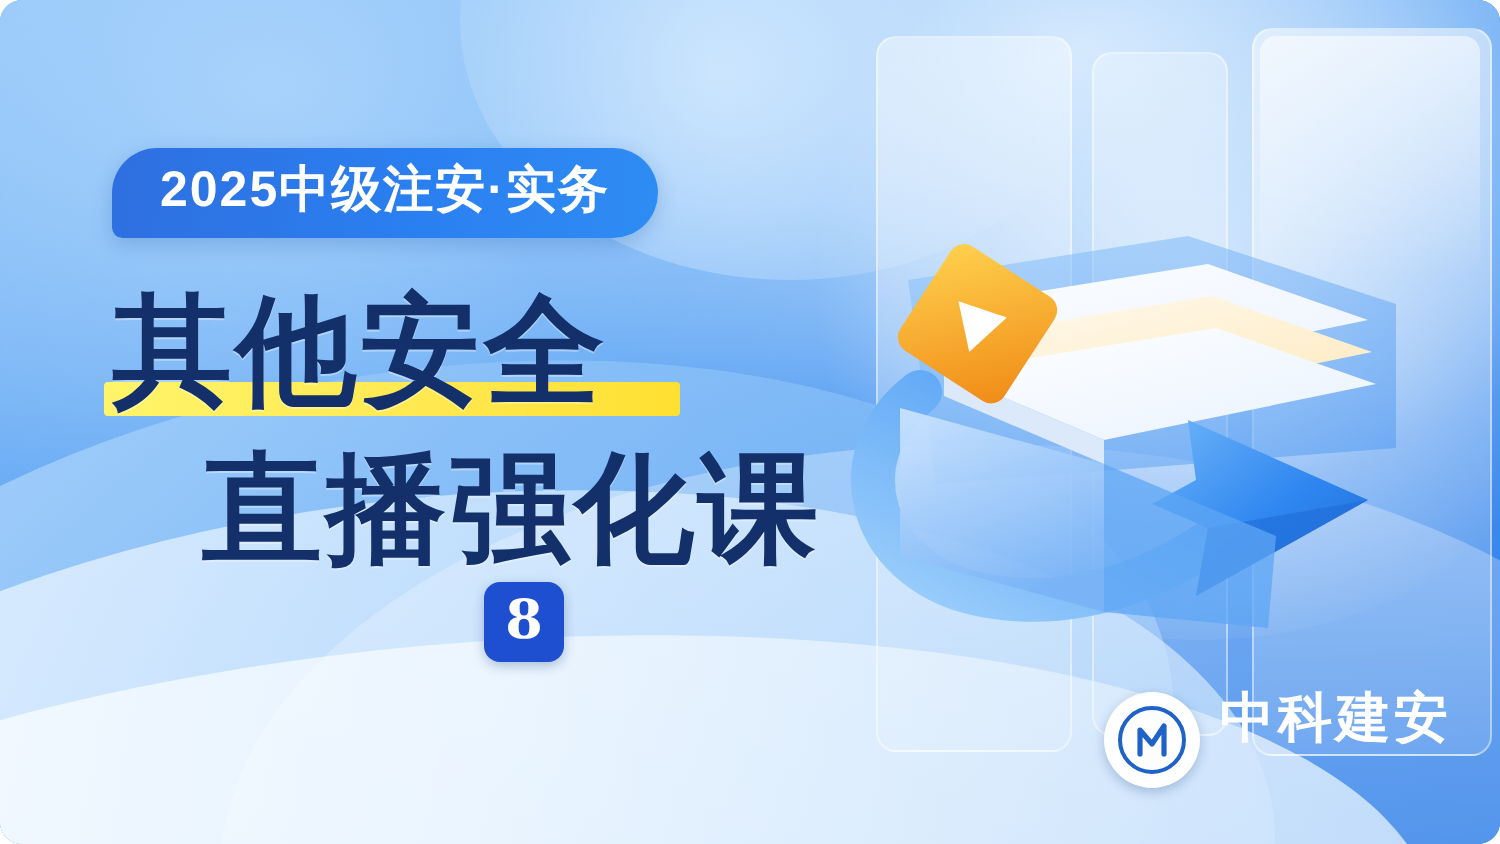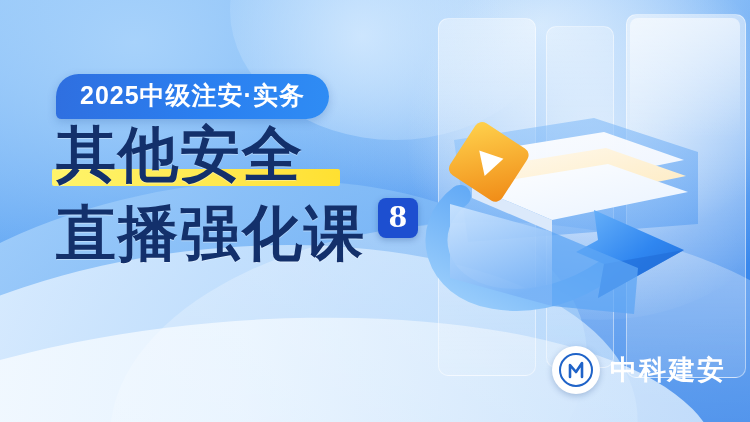--- a/index.html
+++ b/index.html
@@ -7,20 +7,21 @@
     padding: 0;
     background: #ffffff;
   }
   #banner {
     position: relative;
     width: 750px;
     height: 422px;
     overflow: hidden;
     font-family: "Liberation Sans", sans-serif;
     background: linear-gradient(135deg, #5ea8f6 0%, #3c8ef0 35%, #2f7fe8 60%, #2f7fe8 100%);
+    border-radius: 11px;
   }
 
   
   .bg-base {
     position: absolute;
     inset: 0;
     background:
       radial-gradient(ellipse 600px 420px at 18% 10%, #a7d2fb 0%, rgba(167,210,251,0) 62%),
       radial-gradient(ellipse 520px 380px at 72% 6%, #cfe6fd 0%, rgba(207,230,253,0) 60%),
       linear-gradient(160deg, #8fc3f8 0%, #5ea4f3 38%, #3d8bee 70%, #2f7fe8 100%);
@@ -142,20 +143,21 @@
     background: linear-gradient(95deg, #2f6fe0 0%, #2a7ff0 55%, #2f8cf4 100%);
     color: #ffffff;
     font-size: 25px;
     font-weight: bold;
     letter-spacing: 1px;
     line-height: 1;
     box-shadow: 0 3px 10px rgba(20,70,150,.22);
     white-space: nowrap;
   }
   .headline {
+    margin-top: 22px;
     position: relative;
   }
   .hl-row {
     position: relative;
     display: block;
     line-height: 1.18;
     white-space: nowrap;
   }
   .hl-text {
     position: relative;
@@ -173,21 +175,22 @@
     left: -4px;
     bottom: 4px;
     width: 288px;
     height: 17px;
     background: linear-gradient(90deg, #fff46a 0%, #ffe84e 60%, #ffe031 100%);
     border-radius: 2px;
   }
   .row2 {
     margin-top: 8px;
     display: flex;
-    align-items: flex-start;
+    align-items: center;
+    flex-direction: column;
   }
   .badge-num {
     display: inline-flex;
     align-items: center;
     justify-content: center;
     margin-left: 12px;
     width: 40px;
     height: 40px;
     border-radius: 8px;
     background: #1d4fd0;
@@ -198,21 +201,21 @@
     line-height: 1;
     box-shadow: 0 2px 6px rgba(15,50,120,.28);
   }
 
   
   .logo {
     position: absolute;
     right: 24px;
     bottom: 28px;
     display: flex;
-    align-items: center;
+    align-items: flex-start;
   }
   .logo-mark {
     width: 48px;
     height: 48px;
     border-radius: 50%;
     background: #ffffff;
     display: flex;
     align-items: center;
     justify-content: center;
     box-shadow: 0 2px 6px rgba(10,50,120,.25);

